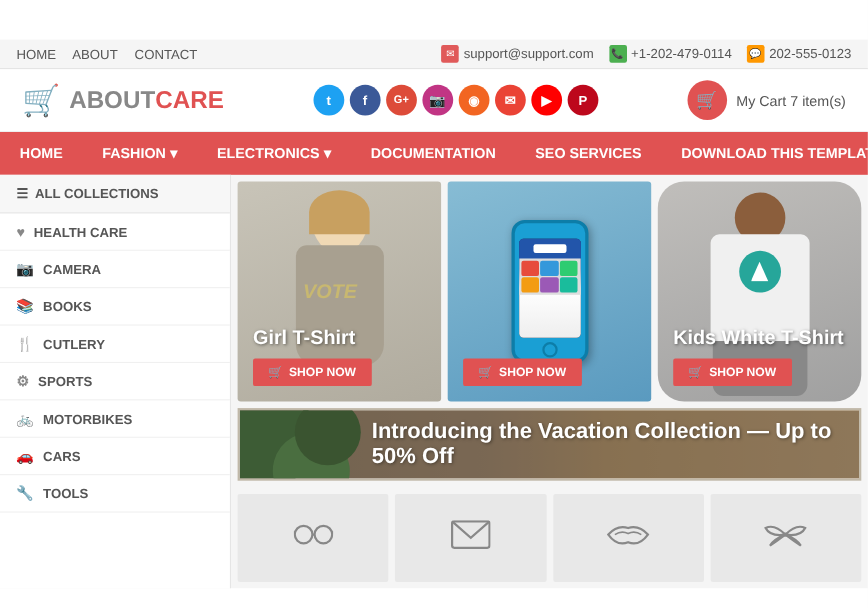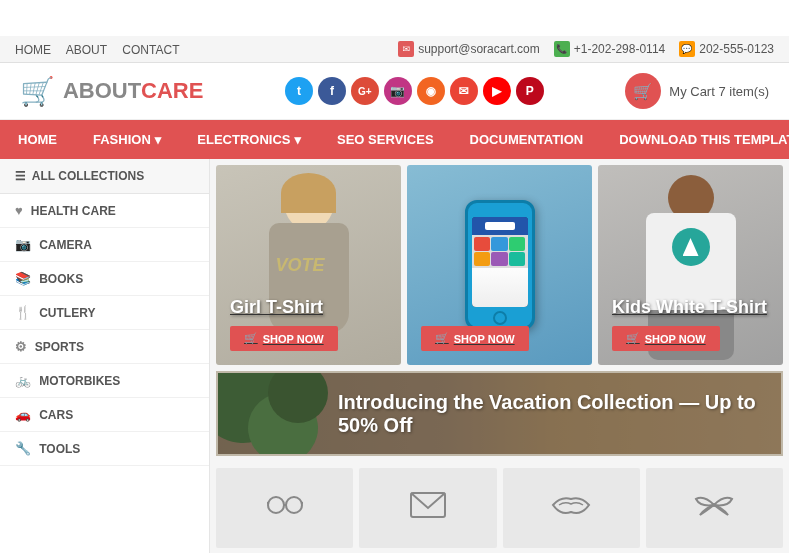--- a/index.html
+++ b/index.html
@@ -106,32 +106,32 @@
     .banners-area { flex: 1; display: flex; gap: 6px; padding: 6px; }
     .banner {
       flex: 1; border-radius: 3px; overflow: hidden;
       position: relative; min-height: 200px;
       display: flex; flex-direction: column; justify-content: flex-end;
     }
     .banner-bg {
       position: absolute; top: 0; left: 0; right: 0; bottom: 0;
       display: flex; align-items: center; justify-content: center;
     }
-    .banner-content { position: relative; z-index: 2; padding: 14px; text-decoration: underline; }
+    .banner-content { position: relative; z-index: 2; padding: 14px; }
     .banner-title { color: #fff; font-size: 18px; font-weight: bold; text-shadow: 1px 1px 3px rgba(0,0,0,0.5); margin-bottom: 8px; }
     .shop-now-btn {
       background: #e05252; color: #fff; border: none; padding: 6px 14px;
       font-size: 11px; font-weight: bold; cursor: pointer;
       display: flex; align-items: center; gap: 5px; border-radius: 2px;
     }
 
     
     .vacation-banner {
       margin: 6px 6px 0 6px;
-      position: relative; height: 85px; overflow: hidden;
+      position: relative; height: 66px; overflow: hidden;
       display: flex; align-items: center;
     }
     .vacation-bg {
       position: absolute; top: 0; left: 0; right: 0; bottom: 0;
       background: linear-gradient(90deg, #8B7355 0%, #a08060 40%, #c4975a 60%, #d4a870 100%);
       opacity: 0.85;
     }
     .vacation-overlay {
       position: absolute; top: 0; left: 0; right: 0; bottom: 0;
       background: rgba(80, 70, 55, 0.55);
@@ -159,25 +159,25 @@
 
 <div class="top-bar">
   <div class="top-bar-left">
     <a href="#">HOME</a>
     <a href="#">ABOUT</a>
     <a href="#">CONTACT</a>
   </div>
   <div class="top-bar-right">
     <span>
       <span class="icon-box email-icon">✉</span>
-      <span>support@soracart.com</span>
+      <span>support@support.com</span>
     </span>
     <span>
       <span class="icon-box phone-icon">📞</span>
-      <span>+1-202-298-0114</span>
+      <span>+1-202-479-0114</span>
     </span>
     <span>
       <span class="icon-box chat-icon">💬</span>
       <span>202-555-0123</span>
     </span>
   </div>
 </div>
 
 <div class="header">
   <div class="logo">
@@ -205,22 +205,22 @@
 </div>
 
 <nav class="nav">
   <a href="#">HOME</a>
   <span class="nav-item">
     <span>FASHION</span> ▾
   </span>
   <span class="nav-item">
     <span>ELECTRONICS</span> ▾
   </span>
+  <a href="#">DOCUMENTATION</a>
   <a href="#">SEO SERVICES</a>
-  <a href="#">DOCUMENTATION</a>
   <a href="#">DOWNLOAD THIS TEMPLATE</a>
   <div class="nav-spacer"></div>
 
 </nav>
 
 <div class="main-content">
 
   <div class="sidebar">
     <div class="sidebar-header">
       <span>☰</span>
@@ -313,21 +313,21 @@
             </div>
           </div>
         </div>
         <div class="banner-content">
           <button class="shop-now-btn">
             🛒 <span>SHOP NOW</span>
           </button>
         </div>
       </div>
 
-      <div class="banner" style="background: linear-gradient(160deg, #c0bebb 0%, #a0a0a0 100%);">
+      <div class="banner" style="background: linear-gradient(160deg, #c0bebb 0%, #a0a0a0 100%); border-radius: 24px;">
         <div class="banner-bg">
           <div style="position:relative;width:100px;height:180px;">
 
             <div style="width:46px;height:46px;background:#8B5E3C;border-radius:50%;position:absolute;top:0;left:27px;"></div>
 
             <div style="width:90px;height:100px;background:#f0f0f0;border-radius:8px;position:absolute;top:38px;left:5px;">
 
               <div style="width:38px;height:38px;background:#26a69a;border-radius:50%;position:absolute;top:15px;left:26px;"></div>
 
               <div style="width:16px;height:18px;background:#fff;position:absolute;top:25px;left:37px;clip-path:polygon(50% 0%, 0% 100%, 100% 100%);"></div>

